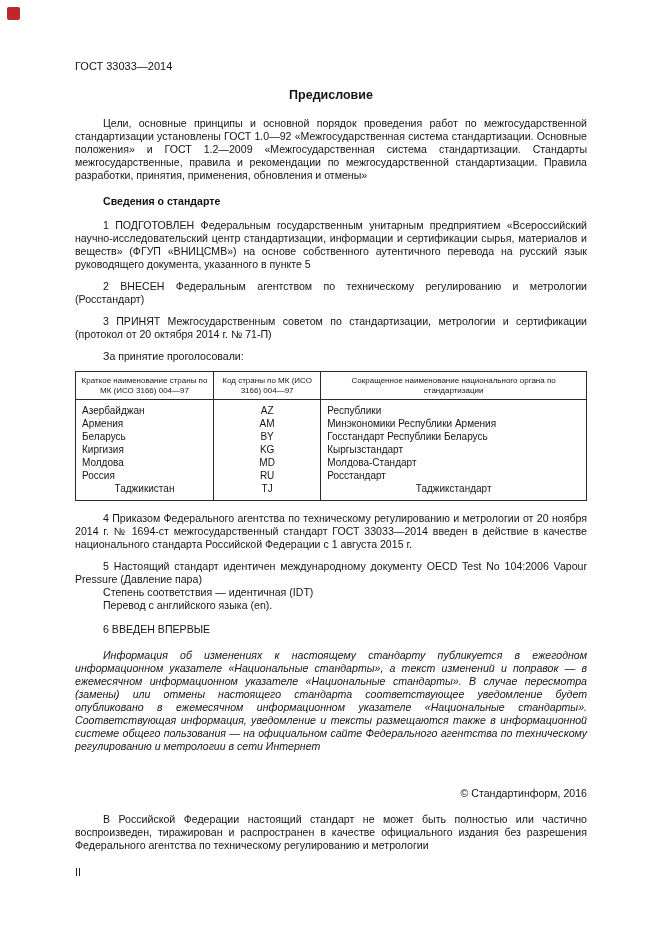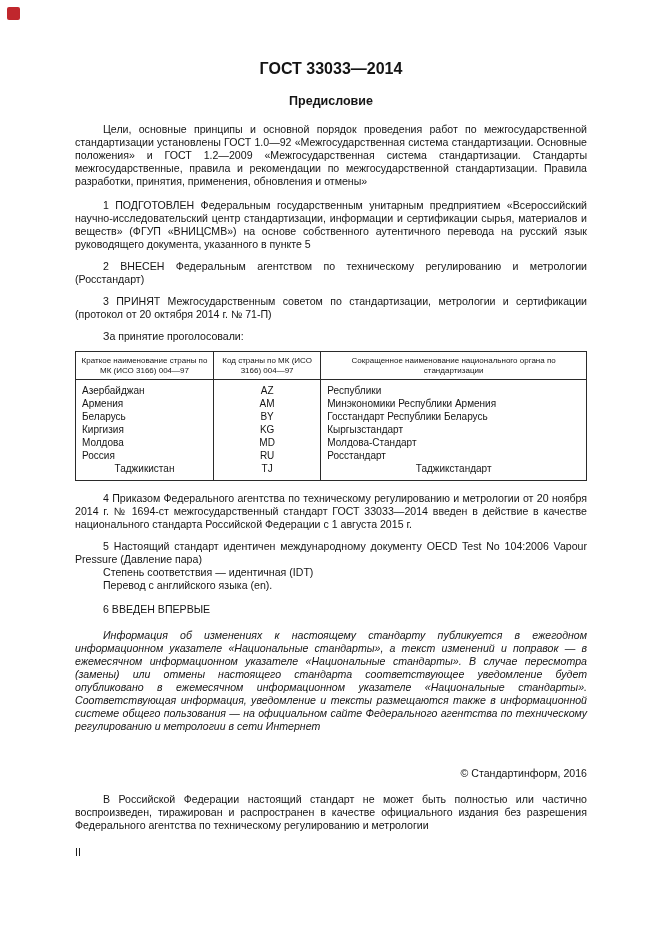--- a/index.html
+++ b/index.html
@@ -21,23 +21,22 @@
     background: #c0272d;
     border-radius: 2px;
   }
   .page {
     position: absolute;
     left: 75px;
     top: 60px;
     width: 512px;
   }
   .doc-number {
-    font-weight: bold;
-    font-size: 16px;
-    text-align: center;
+    font-weight: normal;
+    font-size: 11px;
   }
   .title {
     text-align: center;
     font-weight: bold;
     font-size: 12.5px;
     margin-top: 16px;
   }
   p {
     margin: 0;
     font-size: 10.6px;
@@ -110,20 +109,21 @@
 <div class="corner-marker"></div>
 
 <div class="page">
 
   <div class="doc-number">ГОСТ 33033—2014</div>
 
   <div class="title">Предисловие</div>
 
   <p class="indent mt16">Цели, основные принципы и основной порядок проведения работ по межгосударственной стандартизации установлены ГОСТ 1.0—92 «Межгосударственная система стандартизации. Основные положения» и ГОСТ 1.2—2009 «Межгосударственная система стандартизации. Стандарты межгосударственные, правила и рекомендации по межгосударственной стандартизации. Правила разработки, принятия, применения, обновления и отмены»</p>
 
+  <div class="section-heading">Сведения о стандарте</div>
 
   <p class="indent mt12">1 ПОДГОТОВЛЕН Федеральным государственным унитарным предприятием «Всероссийский научно-исследовательский центр стандартизации, информации и сертификации сырья, материалов и веществ» (ФГУП «ВНИЦСМВ») на основе собственного аутентичного перевода на русский язык руководящего документа, указанного в пункте 5</p>
 
   <p class="indent mt10">2 ВНЕСЕН Федеральным агентством по техническому регулированию и метрологии (Росстандарт)</p>
 
   <p class="indent mt10">3 ПРИНЯТ Межгосударственным советом по стандартизации, метрологии и сертификации (протокол от 20 октября 2014 г. № 71-П)</p>
 
   <p class="indent mt10">За принятие проголосовали:</p>
 
   <table class="vote-table">

